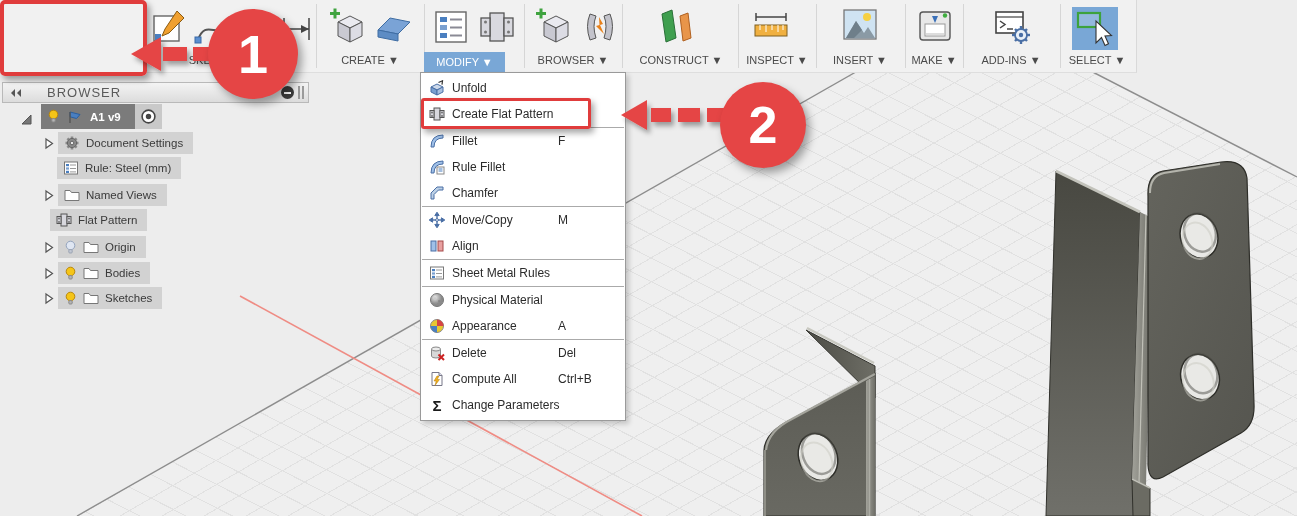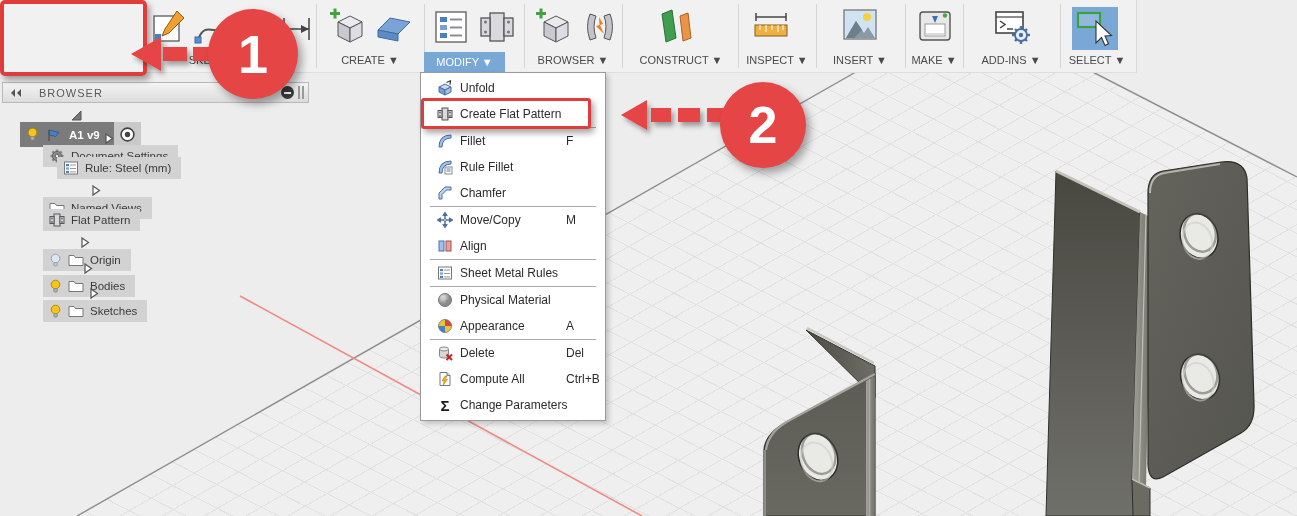--- a/index.html
+++ b/index.html
@@ -25,36 +25,36 @@
   .grip{position:absolute;left:6px;top:24px;width:8px;height:18px;}
   .grip i{position:absolute;top:0;width:2px;height:18px;background:#bdbdbd;}
   .grip i:nth-child(2){left:4px;}
   .modify-chip{position:absolute;left:424px;top:52px;width:81px;height:20px;background:#79a7d6;
                display:flex;align-items:center;justify-content:center;color:#fff;font-size:11px;text-align:center;}
   .select-chip{position:absolute;left:1072px;top:7px;width:46px;height:43px;background:#79a7d6;}
   .tb-icon{position:absolute;}
   
   .browser-header{position:absolute;left:2px;top:82px;width:305px;height:19px;
     background:linear-gradient(#f4f4f4,#dcdcdc);border:1px solid #b9b9b9;display:flex;align-items:center;}
-  .browser-title{font-size:11px;color:#5a5a5a;letter-spacing:1px;margin-left:16px;}
+  .browser-title{font-size:13px;color:#5a5a5a;letter-spacing:1px;margin-left:24px;}
   .minus-circle{width:13px;height:13px;border-radius:50%;background:#3c3c3c;position:relative;margin-left:auto;margin-right:4px;}
   .minus-circle i{position:absolute;left:3px;top:6px;width:7px;height:1.5px;background:#fff;}
   .hgrip{width:6px;height:13px;position:relative;margin-right:4px;}
   .hgrip i{position:absolute;top:0;width:1.5px;height:13px;background:#9a9a9a;}
   .hgrip i:nth-child(2){left:4px;}
-  .tree-row{position:absolute;display:flex;align-items:center;flex-direction:column;}
+  .tree-row{position:absolute;display:flex;align-items:center;}
   .chip{display:inline-flex;align-items:center;gap:6px;background:#d2d2d2;height:22px;padding:0 10px 0 6px;
         font-size:11.5px;color:#3a3a3a;white-space:nowrap;}
   .chip-outer{display:inline-flex;align-items:center;background:#c9c9c9;height:25px;padding:0 5px 0 0;}
   .chip-dark{display:inline-flex;align-items:center;gap:7px;background:#7b7b7b;height:25px;padding:0 14px 0 6px;
              font-size:11.5px;color:#fff;font-weight:bold;}
   .arrow-slot{width:14px;margin-right:1px;display:flex;}
   
-  .menu{position:absolute;left:420px;top:72px;width:186px;background:#fff;border:1px solid #9a9a9a;
-        box-shadow:3px 3px 5px rgba(0,0,0,.18);padding:2px 8px;box-sizing:border-box;}
+  .menu{position:absolute;left:420px;top:72px;width:206px;background:#fff;border:1px solid #9a9a9a;
+        box-shadow:3px 3px 5px rgba(0,0,0,.18);padding:2px 0;box-sizing:border-box;}
   .menu-item{position:relative;height:26px;display:flex;align-items:center;padding-left:7px;cursor:default;}
   .menu-item .mi-icon{width:18px;height:16px;display:flex;align-items:center;justify-content:center;margin-right:6px;flex:0 0 18px;}
   .menu-item .mi-label{font-size:12px;color:#2b2b2b;white-space:nowrap;}
   .menu-item .mi-short{position:absolute;left:137px;font-size:12px;color:#2b2b2b;}
   .menu-sep{height:1px;background:#aaa;margin:0 1px;}
   .sigma{font-size:15px;font-weight:bold;color:#1a1a1a;line-height:1;}
   
   .red-box{position:absolute;border:4px solid #e03c3c;border-radius:5px;box-shadow:3px 4px 6px rgba(0,0,0,.35);}
   .step-circle{position:absolute;border-radius:50%;background:#e54545;color:#fff;display:flex;align-items:center;
                justify-content:center;font-weight:bold;box-shadow:4px 5px 8px rgba(0,0,0,.35);}
@@ -215,21 +215,21 @@
         </svg>
       </span>
     <span class="chip">
       <svg width="16" height="14">
         <path d="M1,4 L1,2.5 L6,2.5 L7.5,4.5 L15,4.5 L15,12.5 L1,12.5 Z" fill="#fff" stroke="#777"></path>
       </svg>
       <span>Named Views</span>
     </span>
   </div>
 
-  <div class="tree-row" style="left:43px;top:209px;">
+  <div class="tree-row" style="left:50px;top:209px;">
     <span class="chip">
       <svg width="16" height="16">
         <rect x="5" y="2" width="6" height="12" fill="#d8d8de" stroke="#555"></rect>
         <rect x="1" y="4.5" width="4" height="7" fill="#d8d8de" stroke="#555"></rect>
         <rect x="11" y="4.5" width="4" height="7" fill="#d8d8de" stroke="#555"></rect>
         <g fill="#666">
             <circle cx="3" cy="6.5" r="0.9"></circle>
             <circle cx="3" cy="10" r="0.9"></circle>
             <circle cx="13" cy="6.5" r="0.9"></circle>
             <circle cx="13" cy="10" r="0.9"></circle>

